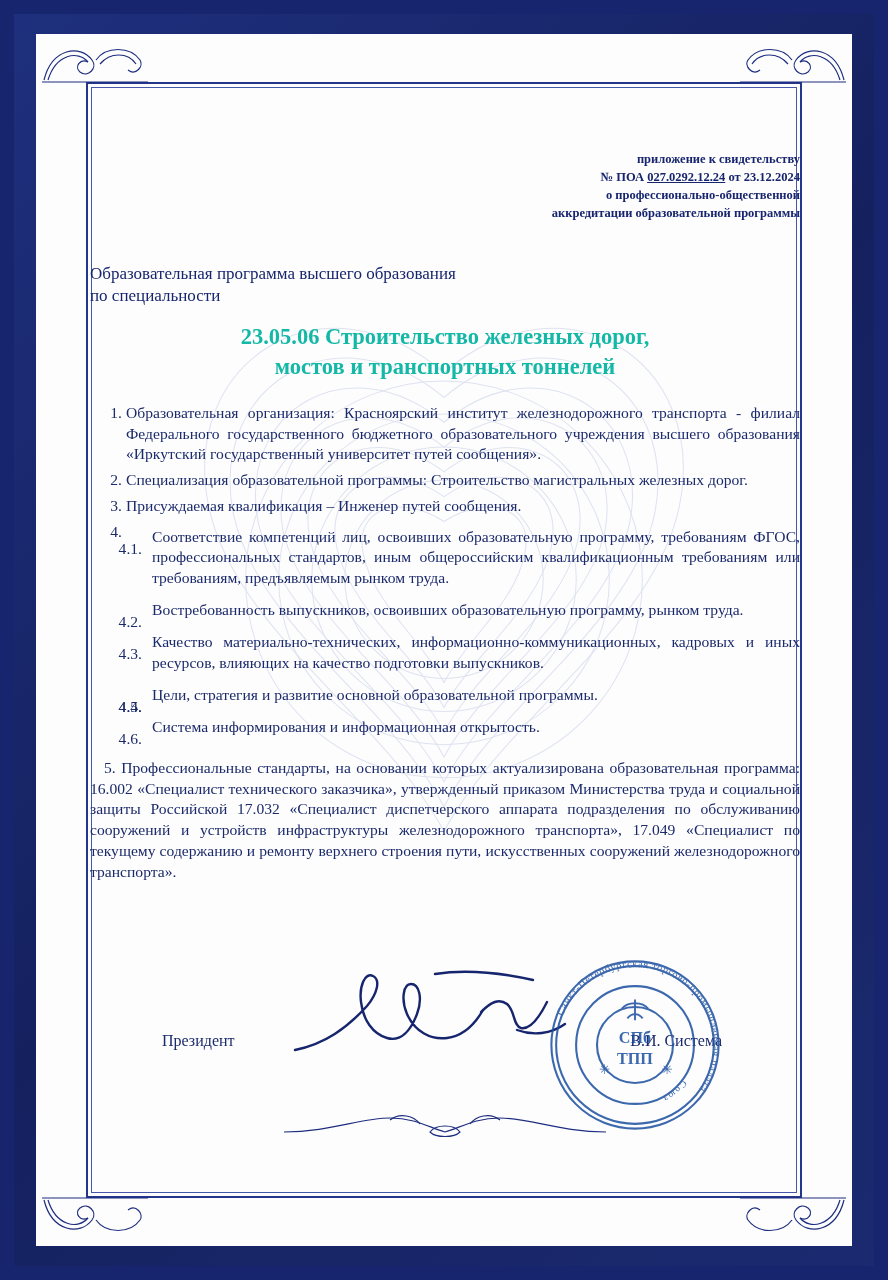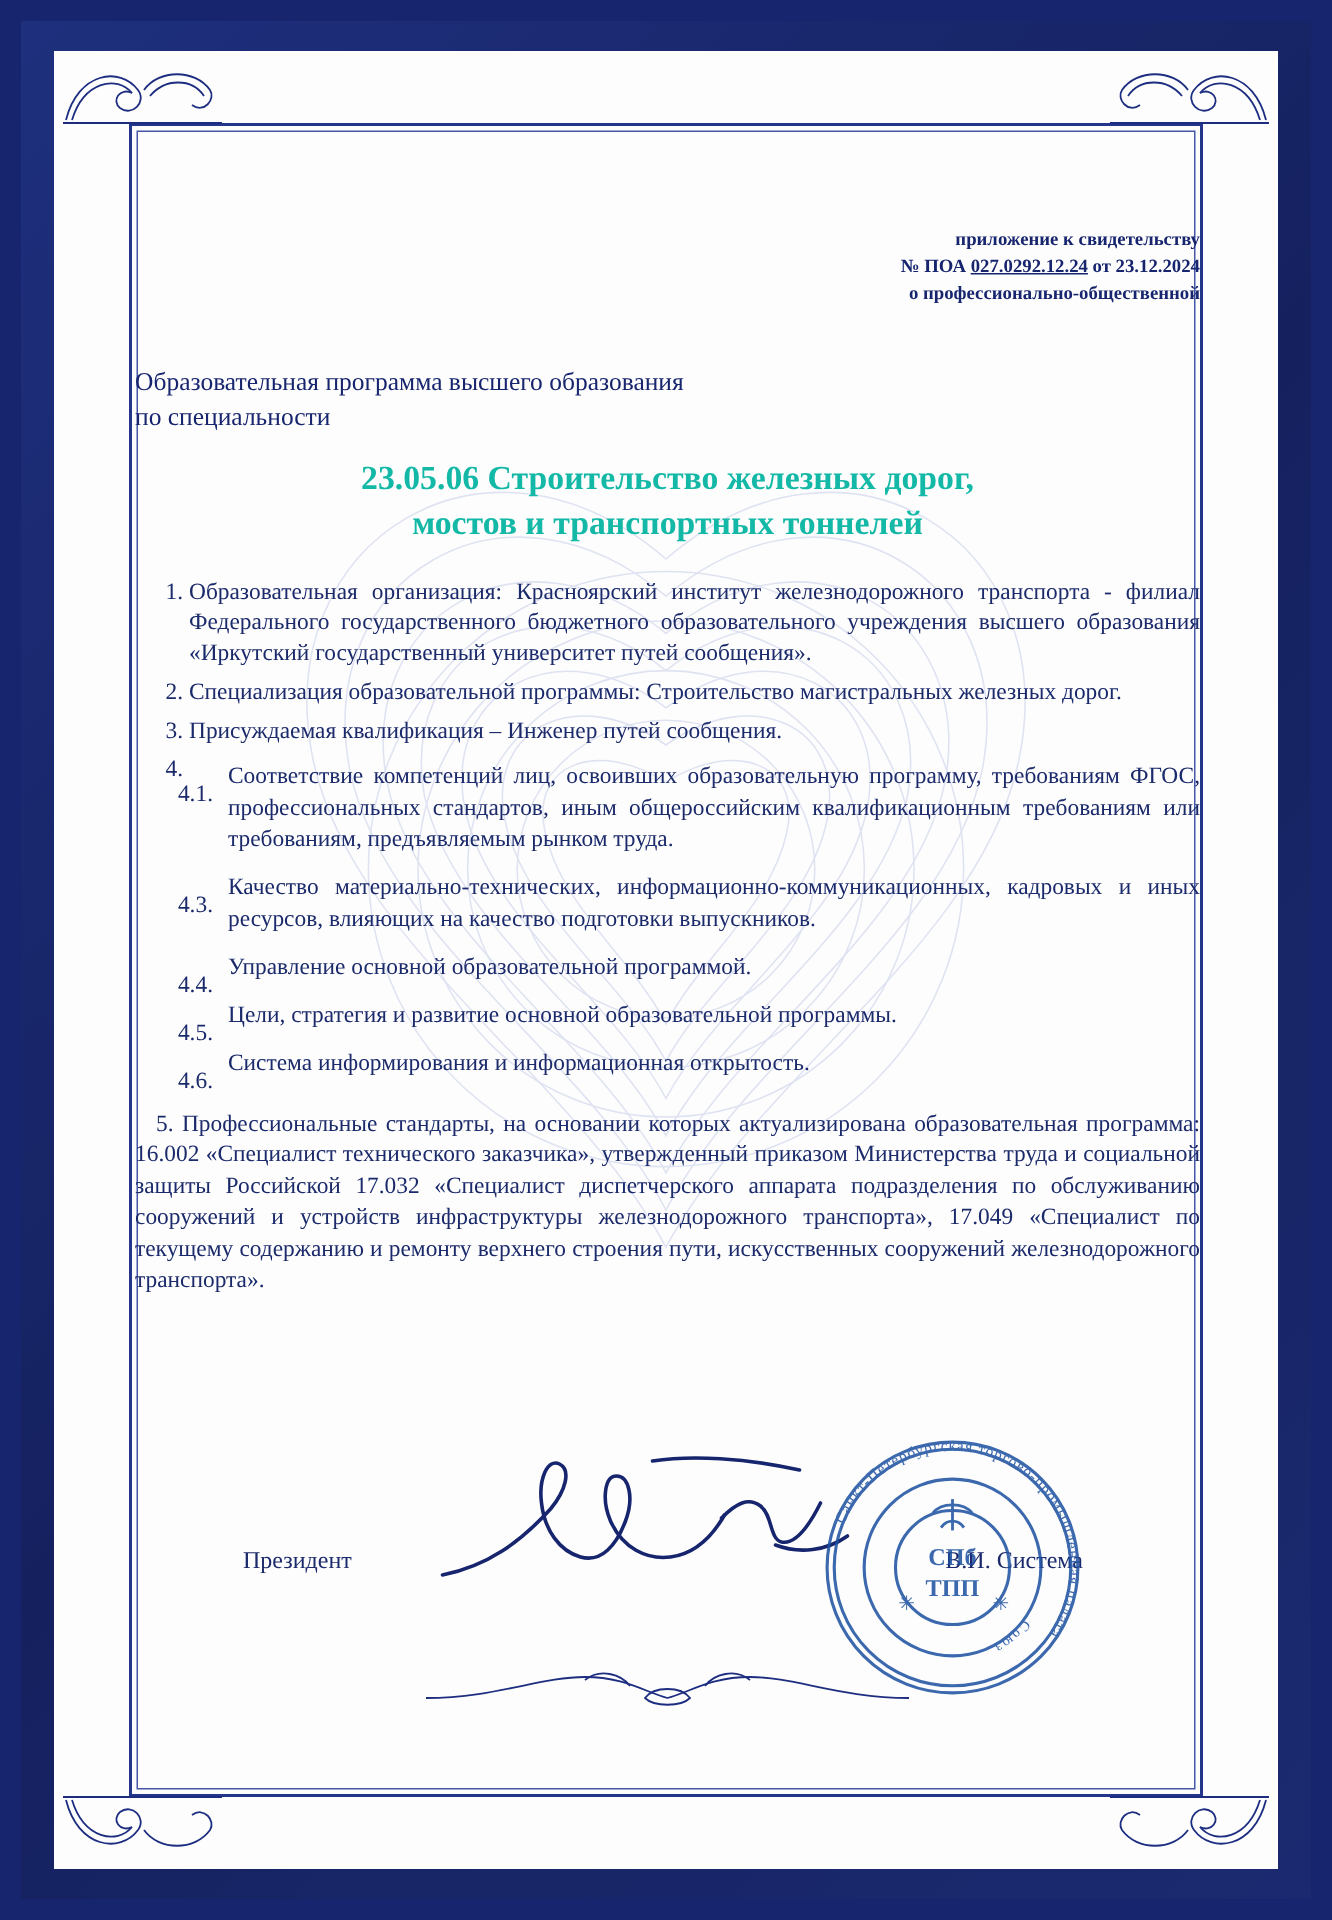--- a/index.html
+++ b/index.html
@@ -283,20 +283,21 @@
   </div>
 
   <div class="content">
 
     <div class="ref-block">
       <div>приложение к свидетельству</div>
       <div>
         <span>№ ПОА </span><span class="underline">027.0292.12.24</span><span> от 23.12.2024</span>
       </div>
       <div>о профессионально-общественной</div>
+      <div>аккредитации образовательной программы</div>
     </div>
 
     <div class="prog-head">
       <div>Образовательная программа высшего образования</div>
       <div>по специальности</div>
     </div>
 
     <div class="prog-title">
       <div>23.05.06 Строительство железных дорог,</div>
       <div>мостов и транспортных тоннелей</div>
@@ -319,26 +320,29 @@
         <span class="num">4.</span>
       </li>
     </ol>
 
     <ol class="sub-list">
       <li>
         <span class="num">4.1.</span>
         <span>Соответствие компетенций лиц, освоивших образовательную программу, требованиям ФГОС, профессиональных стандартов, иным общероссийским квалификационным требованиям или требованиям, предъявляемым рынком труда.</span>
       </li>
       <li>
+        <span class="num">4.2.</span>
+        <span>Востребованность выпускников, освоивших образовательную программу, рынком труда.</span>
+      </li>
+      <li>
         <span class="num">4.3.</span>
         <span>Качество материально-технических, информационно-коммуникационных, кадровых и иных ресурсов, влияющих на качество подготовки выпускников.</span>
       </li>
       <li>
         <span class="num">4.4.</span>
-        <span>Управление основной образовательной программой.</span>
       </li>
       <li>
         <span class="num">4.5.</span>
         <span>Цели, стратегия и развитие основной образовательной программы.</span>
       </li>
       <li>
         <span class="num">4.6.</span>
         <span>Система информирования и информационная открытость.</span>
       </li>
     </ol>

